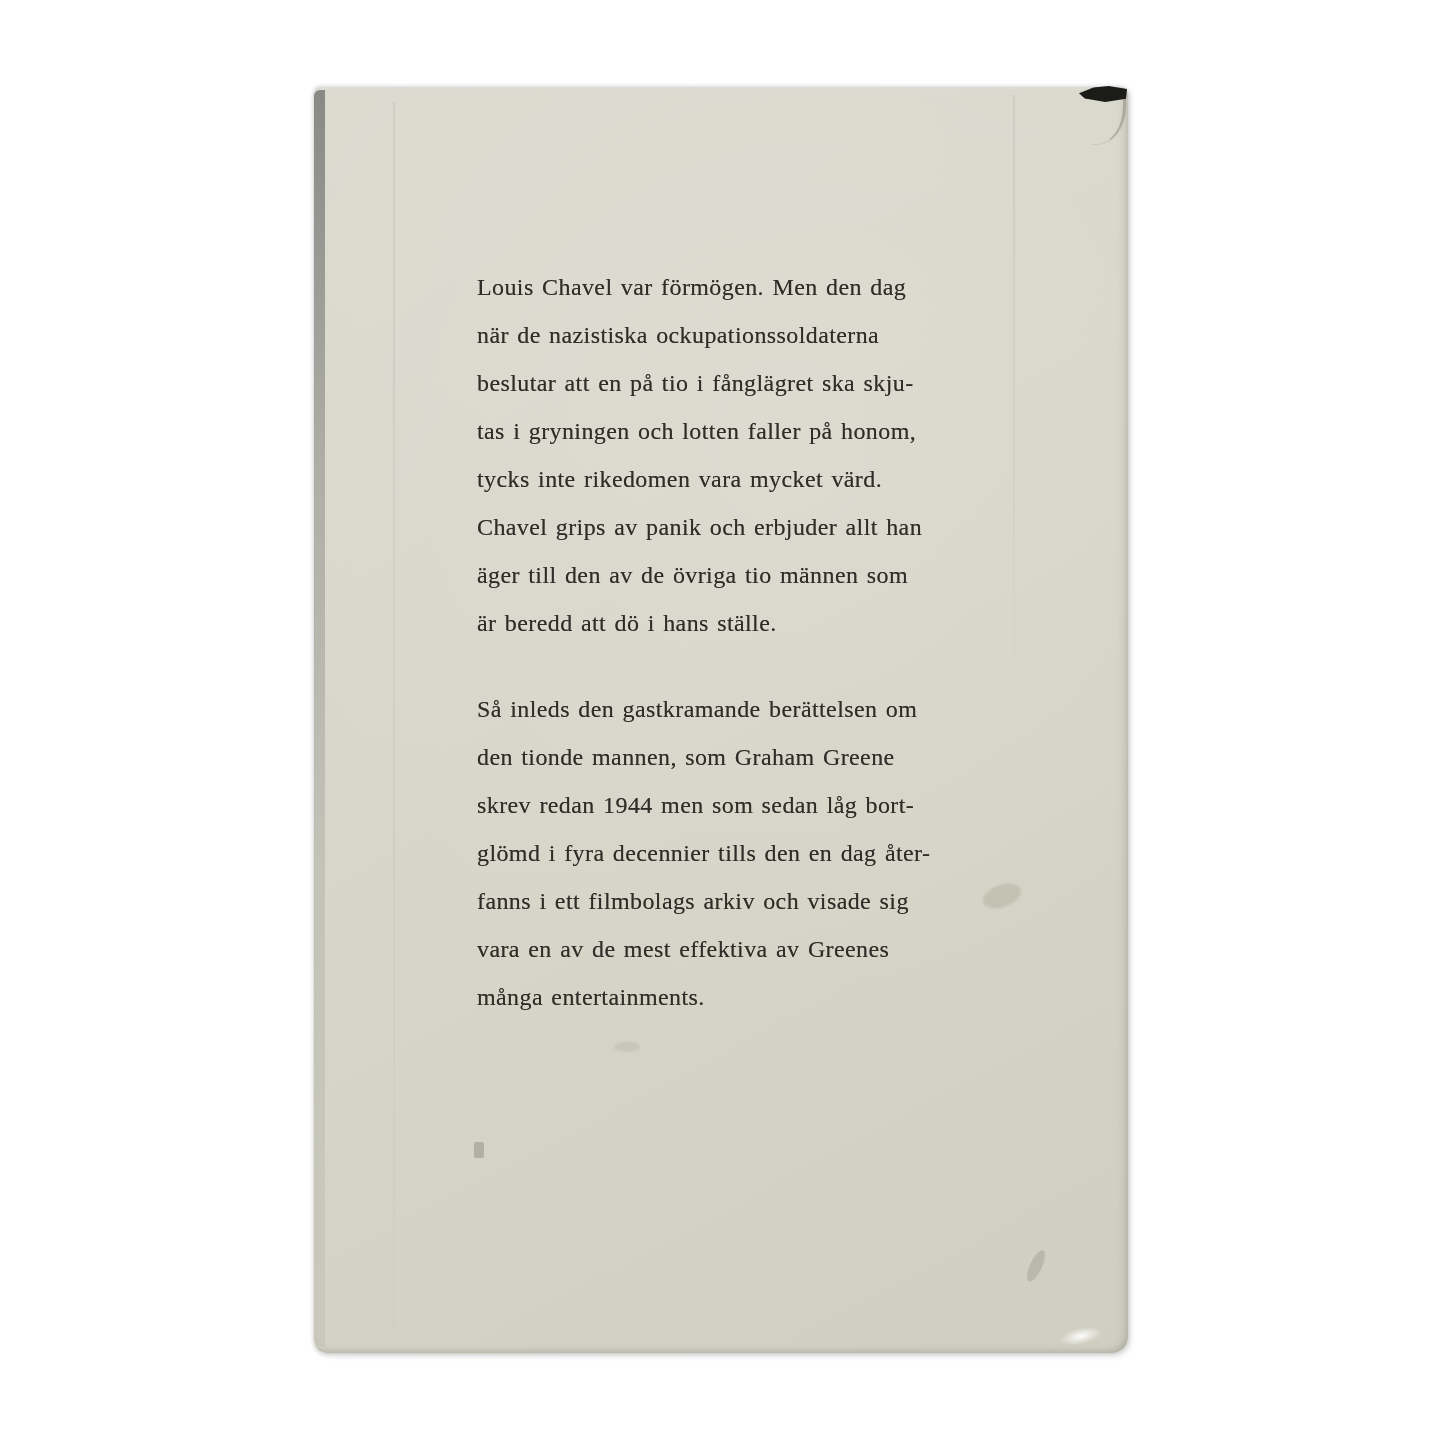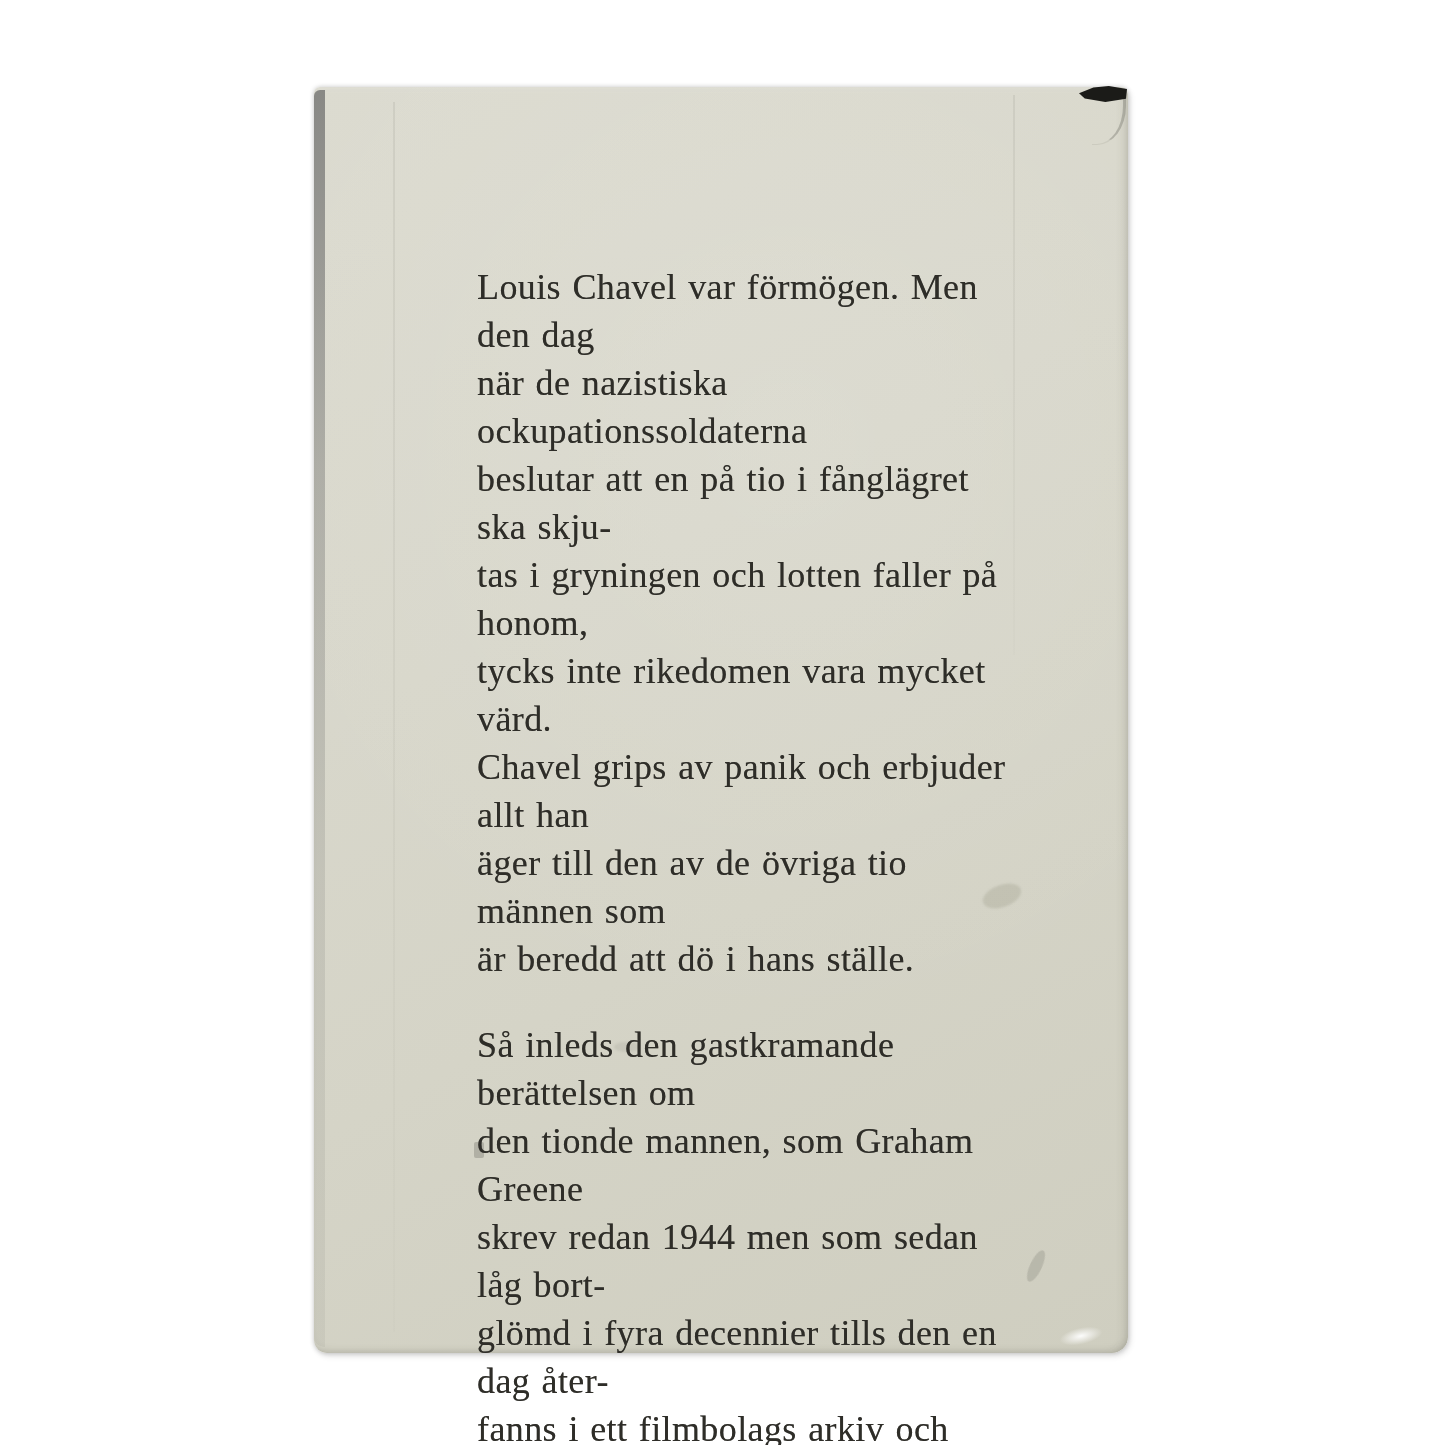--- a/index.html
+++ b/index.html
@@ -108,21 +108,21 @@
   
   .text-block {
     position: absolute;
     left: 163px;
     top: 176px;
     width: 552px;
     color: #2e2d28;
   }
 
   .para {
-    font-size: 36px;
+    font-size: 24px;
     line-height: 48px;
     letter-spacing: 0.4px;
     word-spacing: 2px;
     white-space: pre-line;
     text-shadow: 0 0 0.6px rgba(46,45,40,0.55);
   }
   .para + .para { margin-top: 38px; }
 </style>
 </head>
 <body>

